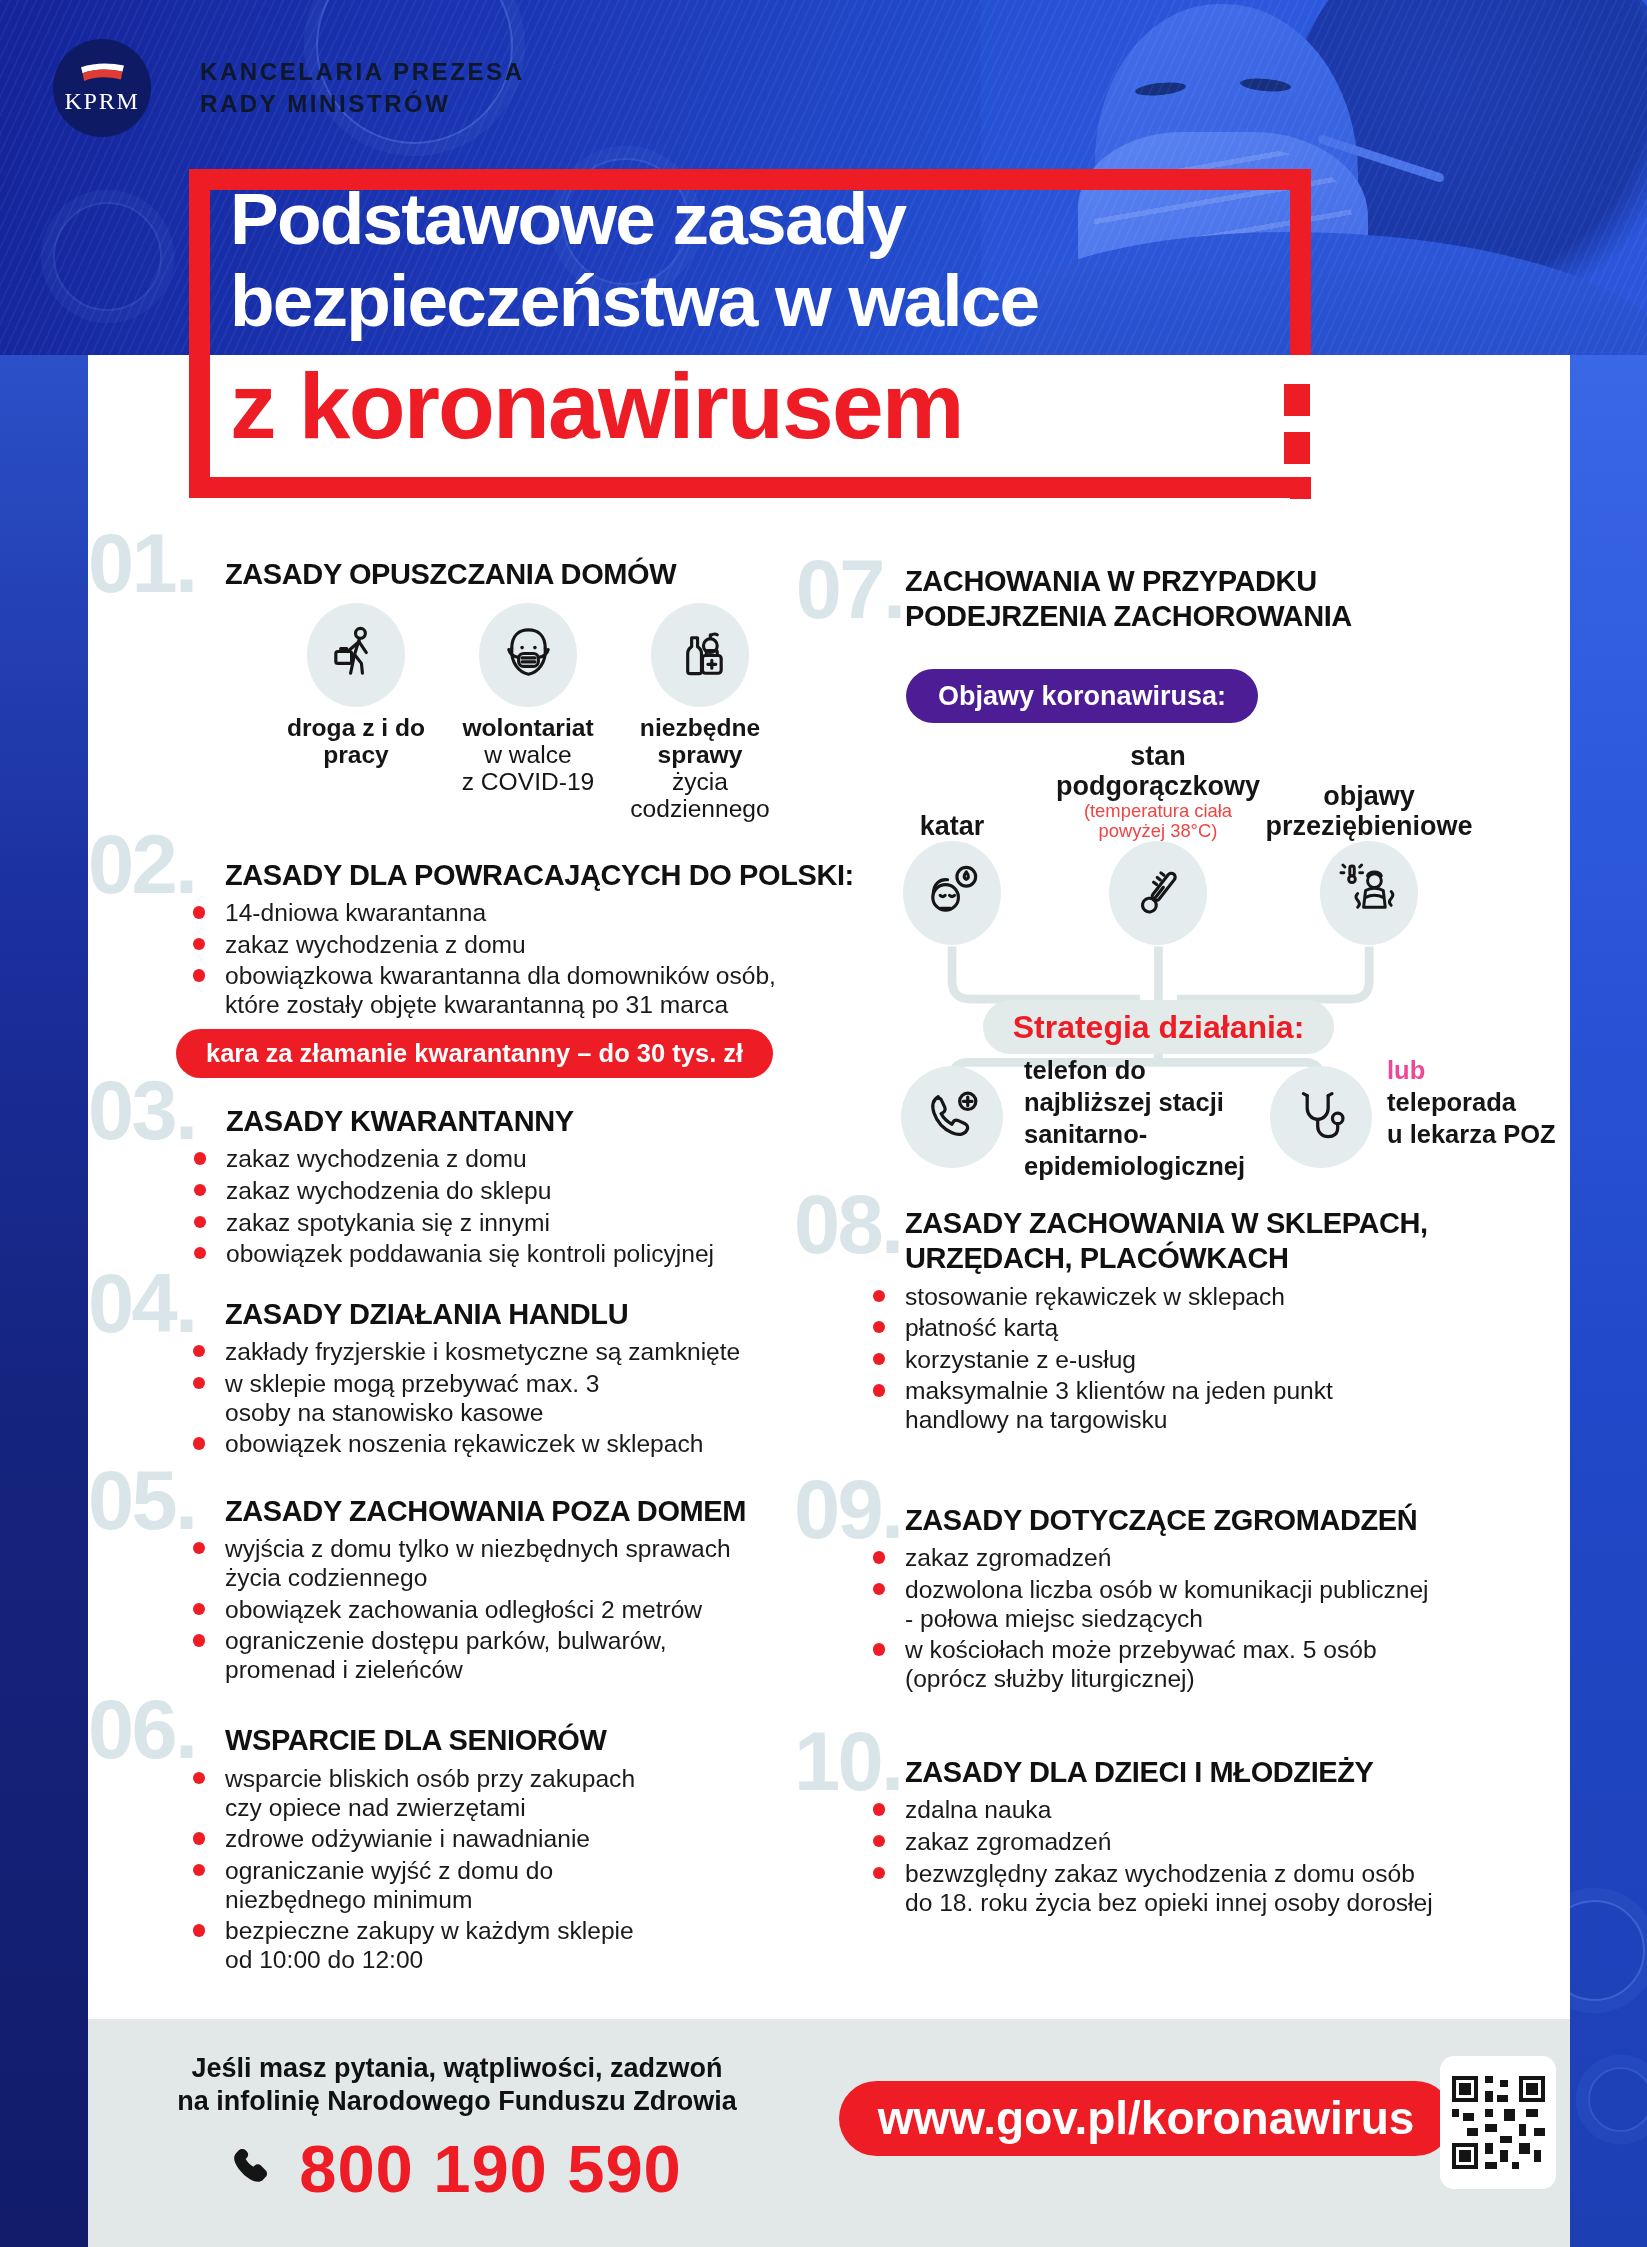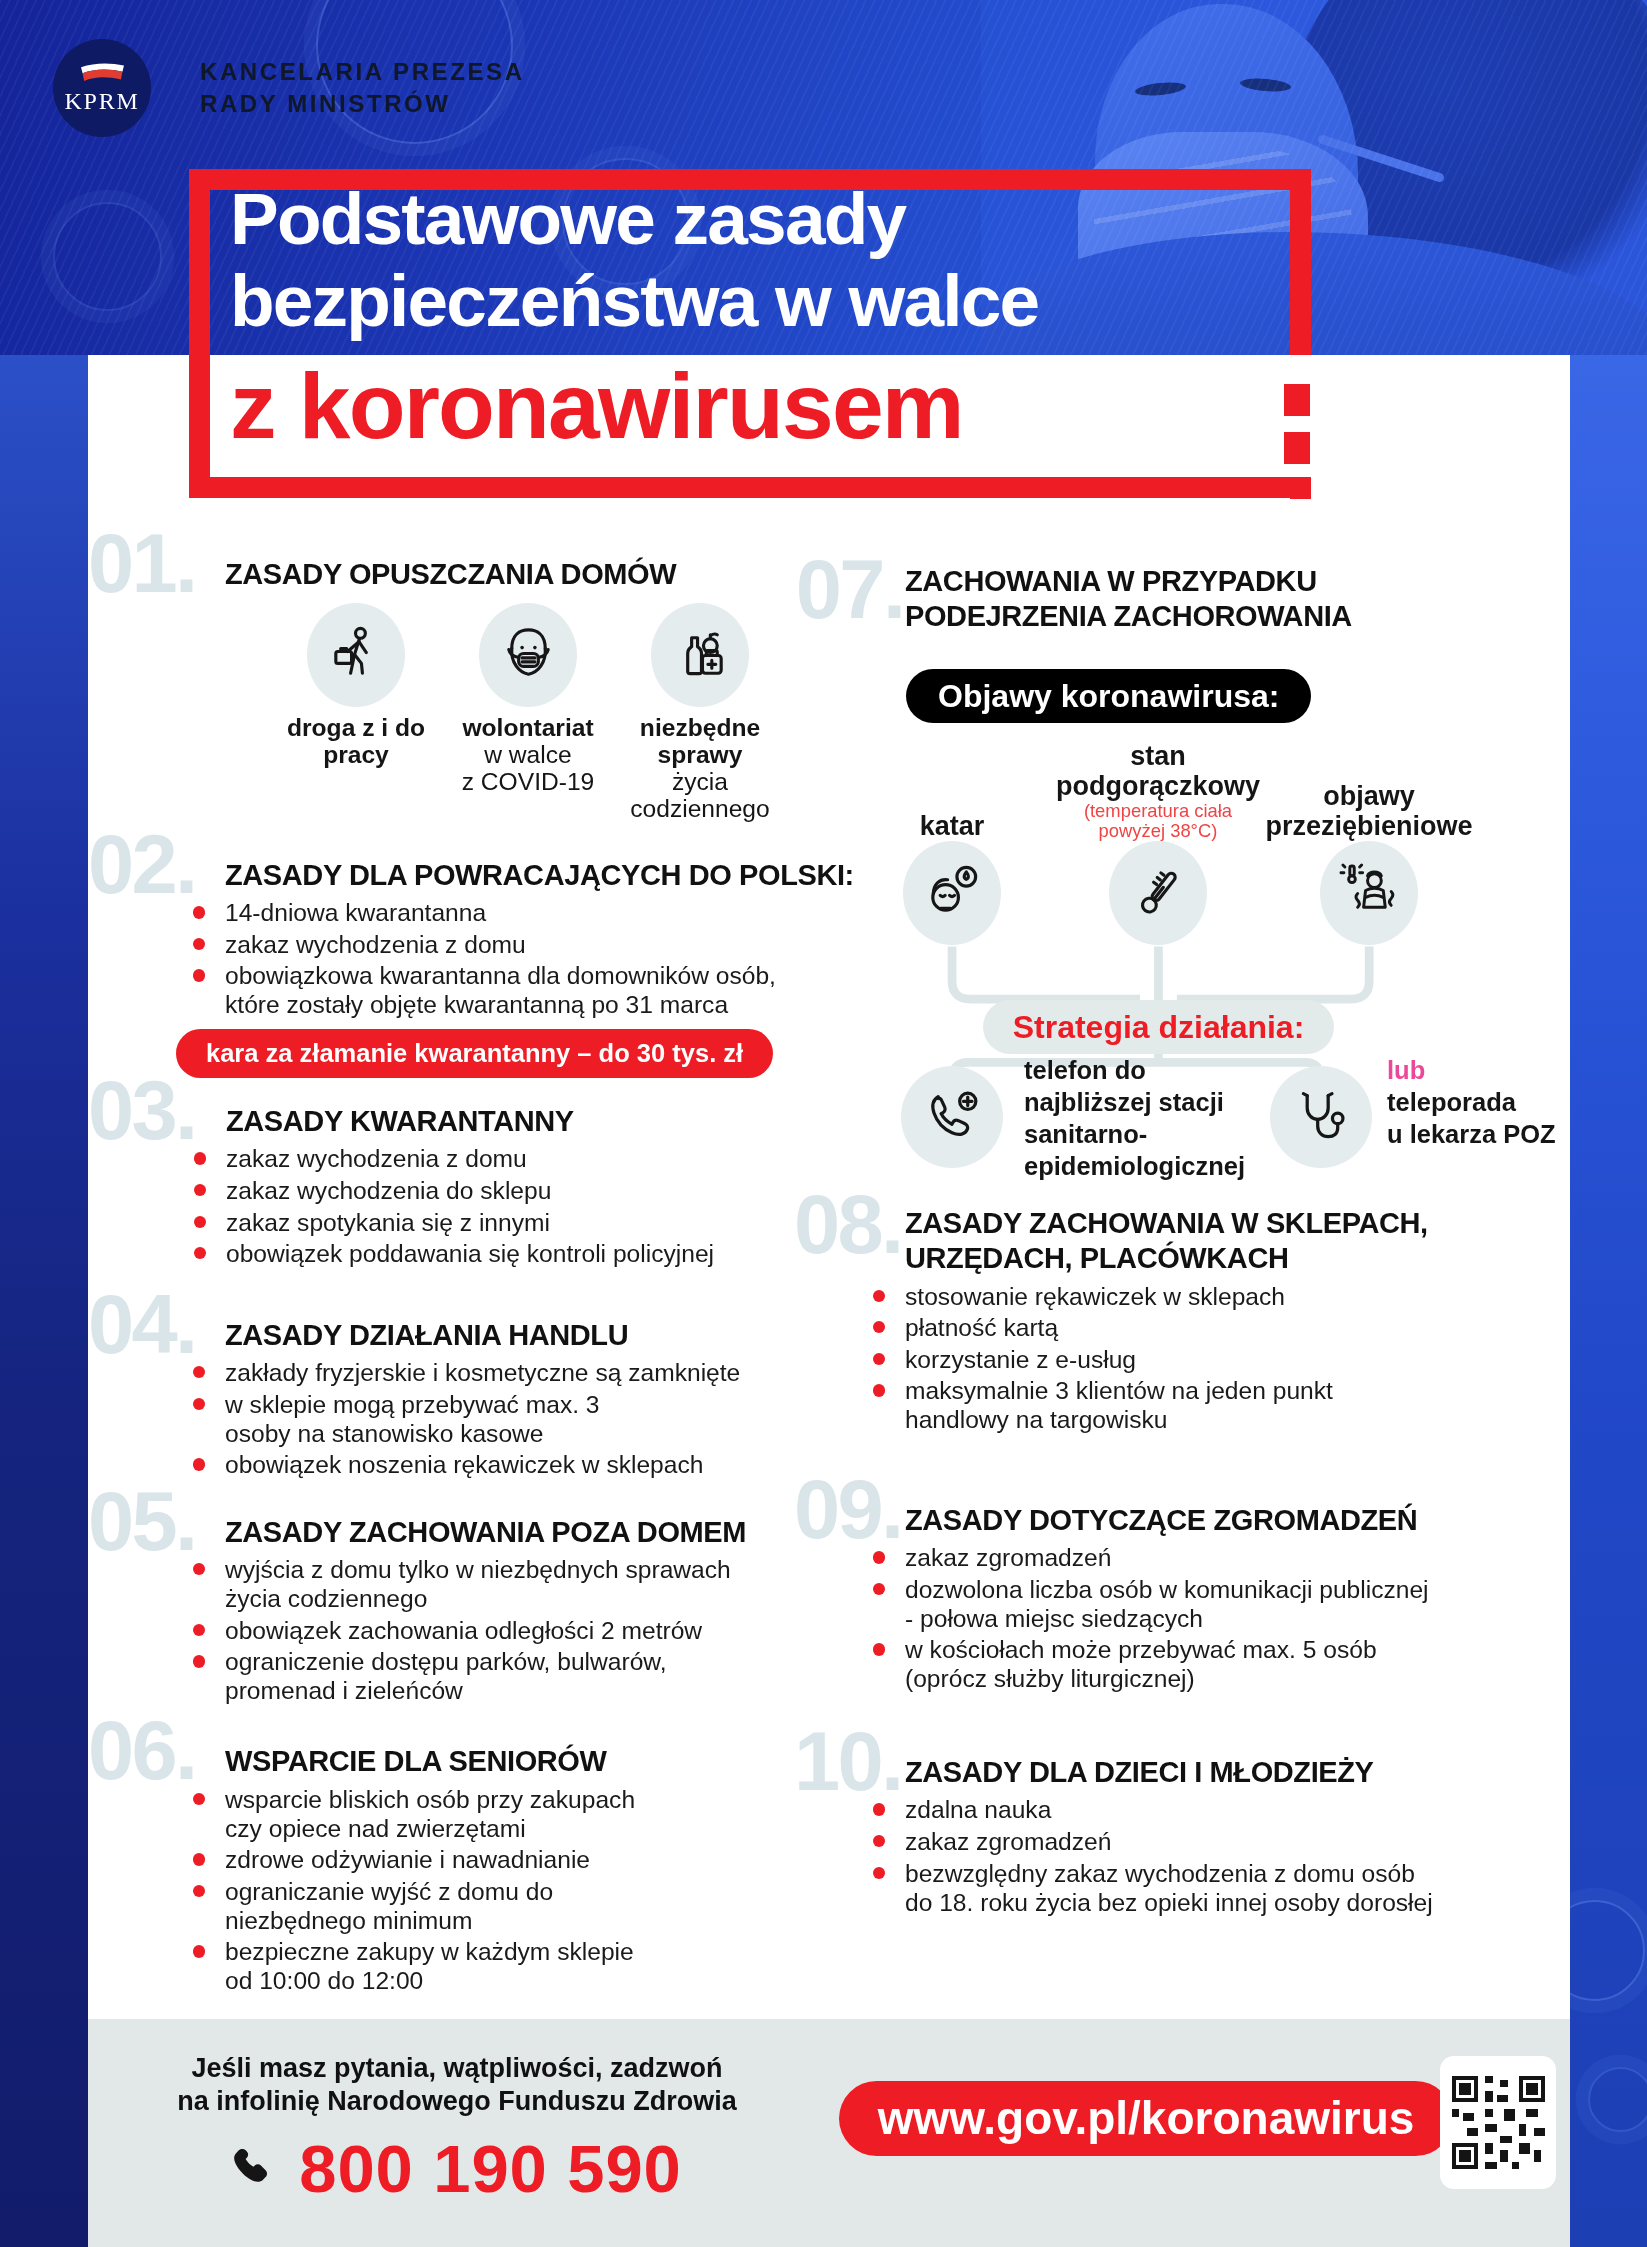--- a/index.html
+++ b/index.html
@@ -71,21 +71,21 @@
   .icon-circle{width:98px;height:104px;border-radius:50%;background:#e4ecee;display:flex;align-items:center;justify-content:center;}
   .icon-circle svg{width:63px;height:63px;}
   .icon-label{margin-top:7px;text-align:center;font-size:24.6px;line-height:27px;white-space:pre-line;}
   .icon-label .b{font-weight:800;}
 
   
   .sec7{position:relative;height:623px;margin-bottom:12.3px;}
   .sec7 .num{position:absolute;left:1.8px;top:0;}
   .sec7 h2{position:absolute;left:111px;top:7px;margin:0;}
   .pill-red{position:absolute;left:112px;top:112px;padding:0 32px;height:54px;line-height:54px;border-radius:27px;
-            background:#000000;color:#fff;font-size:32px;font-weight:800;white-space:nowrap;text-align:center;}
+            background:#4c1d95;color:#fff;font-size:27px;font-weight:800;white-space:nowrap;text-align:center;}
   .symptom{position:absolute;top:180px;width:228px;display:flex;flex-direction:column;align-items:center;}
   .symp-label{height:104px;display:flex;flex-direction:column;justify-content:flex-end;align-items:center;}
   .symp-main{font-size:27px;font-weight:800;line-height:30px;text-align:center;white-space:pre-line;}
   .symp-note{font-size:18.4px;line-height:20px;text-align:center;white-space:pre-line;color:#ef4444;}
   .connectors{position:absolute;left:0;top:384px;width:764px;height:255px;}
   .pill-gray{position:absolute;left:189px;top:443px;width:351px;height:54px;line-height:54px;border-radius:27px;
              background:#e3eaea;color:#ee1c24;font-size:32px;font-weight:800;text-align:center;white-space:nowrap;}
   .opt-circle{position:absolute;top:509px;width:102px;height:102px;border-radius:50%;background:#e4ecee;
               display:flex;align-items:center;justify-content:center;}
   .opt-circle svg{width:61px;height:61px;}
@@ -222,21 +222,21 @@
         <ul class="bullets">
           <li>14-dniowa kwarantanna</li>
           <li>zakaz wychodzenia z domu</li>
           <li>obowiązkowa kwarantanna dla domowników osób,
 które zostały objęte kwarantanną po 31 marca</li>
         </ul>
         <div class="badge-red">kara za złamanie kwarantanny – do 30 tys. zł</div>
       </div>
     </div>
 
-    <div class="sec" style="margin-bottom:21px;gap:8px;">
+    <div class="sec" style="margin-bottom:0;gap:8px;">
       <div class="num">03.</div>
       <div>
         <h2>ZASADY KWARANTANNY</h2>
         <ul class="bullets">
           <li>zakaz wychodzenia z domu</li>
           <li>zakaz wychodzenia do sklepu</li>
           <li>zakaz spotykania się z innymi</li>
           <li>obowiązek poddawania się kontroli policyjnej</li>
         </ul>
       </div>

